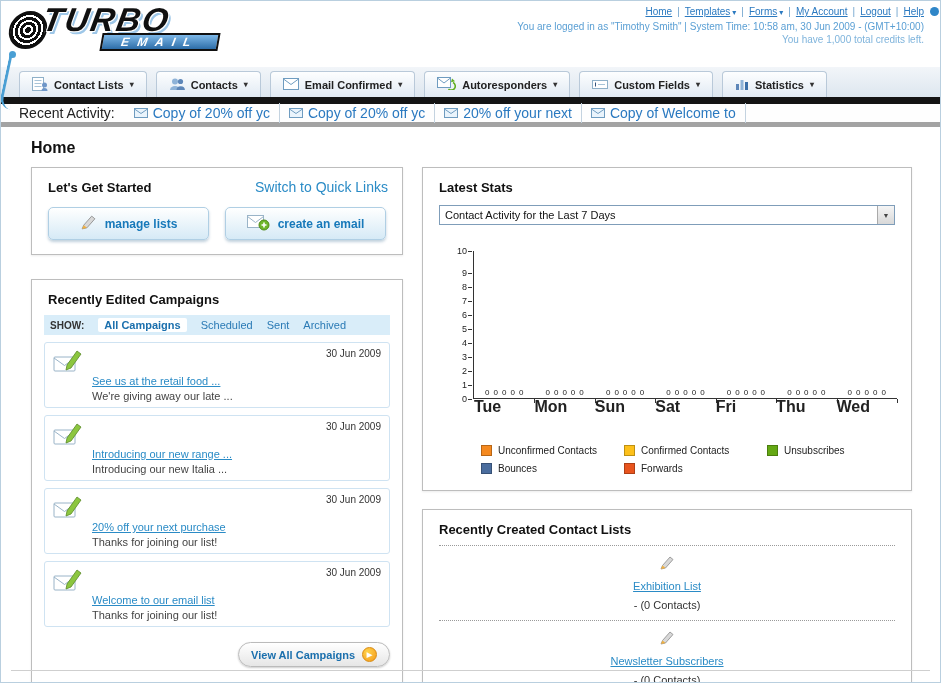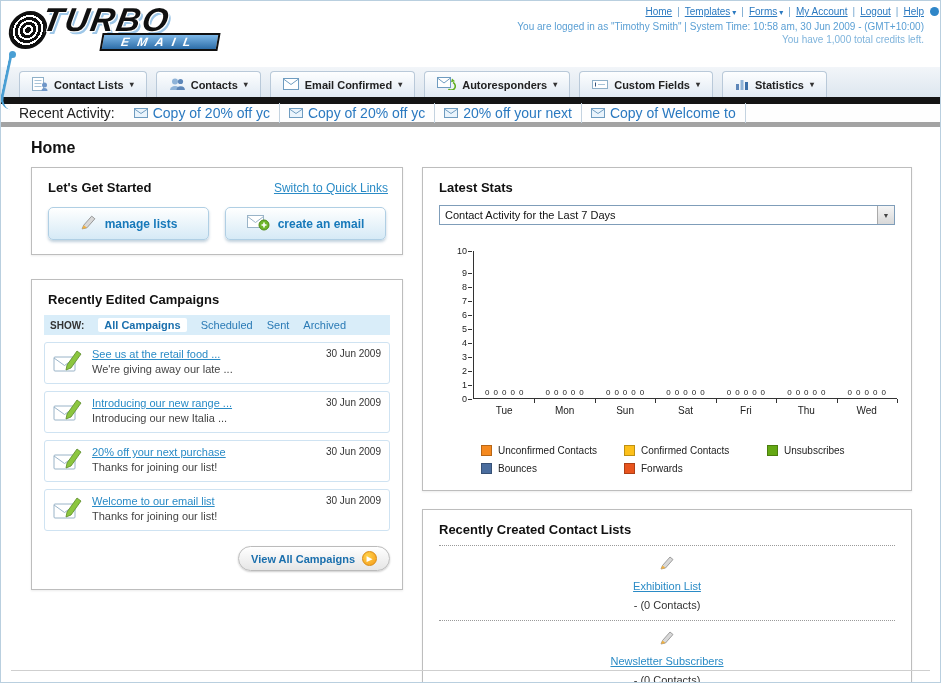--- a/index.html
+++ b/index.html
@@ -52,38 +52,38 @@
   .page-title { font-size:16px; font-weight:bold; color:#111; margin:12px 0 10px 30px; }
   .main-cols { display:flex; gap:19px; padding:0 30px; align-items:flex-start; }
   .col-left { width:372px; flex:none; }
   .col-right { flex:1; }
   .panel { background:#fff; border:1px solid #bdbdbd; box-shadow:0 1px 2px rgba(0,0,0,.08); }
   .panel h2 { font-size:13px; color:#111; padding:12px 16px 8px; }
 
   
   .gs-panel { margin-bottom:24px; padding-bottom:14px; }
   .gs-head { display:flex; justify-content:space-between; align-items:baseline; padding-right:14px; }
-  .quick-link { font-size:12px; color:#2a8bc6; text-decoration:underline; cursor:pointer; }
+  .quick-link { font-size:14px; color:#2a8bc6; cursor:pointer; }
   .gs-buttons { display:flex; gap:16px; padding:4px 16px 0; }
   .gs-btn { flex:1; height:33px; display:flex; align-items:center; justify-content:center; gap:8px; cursor:pointer;
     border:1px solid #b0cfe4; border-radius:5px; background:linear-gradient(#ffffff,#d6eaf6);
     box-shadow:0 2px 3px rgba(100,140,170,.4); color:#1779ba; font-weight:bold; font-size:12px;
     font-family:"Liberation Sans", sans-serif; }
 
   
   .camp-panel { padding-bottom:6px; }
   .filter-bar { background:#d9edf9; margin:0 12px 4px; padding:3px 6px; display:flex; align-items:center; gap:14px; font-size:11px; }
   .show-label { font-weight:bold; color:#333; font-size:10px; }
   .filter { color:#2a7ab5; cursor:pointer; text-decoration:none; }
   .filter.active { background:#fff; padding:1px 6px; border-radius:2px; color:#1a6fad; font-weight:bold; }
   .camp-row { display:flex; align-items:flex-start; margin:7px 12px; padding:5px 8px; border:1px solid #cfe3f2;
     border-radius:3px; background:#fff; }
   .camp-icon { margin-right:9px; flex:none; }
   .camp-texts { flex:1; }
-  .camp-title { display:block; font-size:11px; color:#2a8bc6; text-decoration:underline; cursor:pointer; margin-bottom:3px; }
+  .camp-title { display:block; font-size:11px; color:#2a8bc6; text-decoration:underline; cursor:pointer; margin-bottom:3px;margin-top:27px; }
   .camp-sub { font-size:11px; color:#444; }
   .camp-date { font-size:10px; color:#333; margin-left:8px; white-space:nowrap; }
   .panel-foot { display:flex; justify-content:flex-end; padding:8px 12px 12px; }
   .pill-btn { display:inline-flex; align-items:center; gap:7px; padding:4px 12px; cursor:pointer;
     border:1px solid #bbb; border-radius:13px; background:linear-gradient(#ffffff,#e6e6e6);
     box-shadow:0 1px 2px rgba(0,0,0,.2); color:#1a6fad; font-weight:bold; font-size:11px;
     font-family:"Liberation Sans", sans-serif; }
   .go-circle { width:15px; height:15px; border-radius:50%; background:radial-gradient(circle at 35% 30%, #ffd24a, #f59a1a);
     border:1px solid #d88a10; color:#fff; font-size:7px; display:flex; align-items:center; justify-content:center; }
 
@@ -96,21 +96,21 @@
   .chart { display:flex; margin:26px 14px 0 24px; }
   .y-axis { width:20px; height:148px; display:flex; flex-direction:column; justify-content:space-between;
     text-align:right; font-size:9px; color:#222; margin-right:6px; }
   .ytick { position:relative; line-height:8px; transform:translateY(4px); }
   .ytick:first-child { transform:translateY(-4px); }
   .ytick::after { content:""; position:absolute; right:-5px; top:50%; width:4px; height:1px; background:#333; }
   .plot { flex:1; height:148px; border-left:1px solid #333; border-bottom:1px solid #333; display:flex; margin-bottom:20px; }
   .chart-group { flex:1; position:relative; display:flex; flex-direction:column; justify-content:flex-end; align-items:center; }
   .chart-group::after { content:""; position:absolute; right:-1px; bottom:-5px; width:1px; height:4px; background:#333; }
   .group-values { display:flex; gap:4px; margin-bottom:1px; font-size:8px; color:#222; }
-  .group-label { position:absolute; bottom:-18px; width:100%; text-align:center; font-size:10px; color:#222; }
+  .group-label { position:absolute; bottom:-18px; width:100%; font-size:16px; color:#222;font-weight:bold; }
   .legend { margin:26px 0 0 58px; width:430px; display:flex; flex-wrap:wrap; row-gap:7px; }
   .legend-item { width:143px; display:flex; align-items:center; gap:6px; }
   .legend-swatch { width:11px; height:11px; flex:none; border:1px solid rgba(0,0,0,.25); }
   .legend-label { font-size:10px; color:#222; }
 
   
   .lists-panel { padding-bottom:4px; }
   .list-sep { border-top:1px dotted #9a9a9a; margin:0 16px; }
   .list-item { display:flex; align-items:center; gap:7px; padding:9px 16px; font-size:11px;flex-direction:column; }
   .list-item a { color:#2a8bc6; text-decoration:underline; cursor:pointer; }

